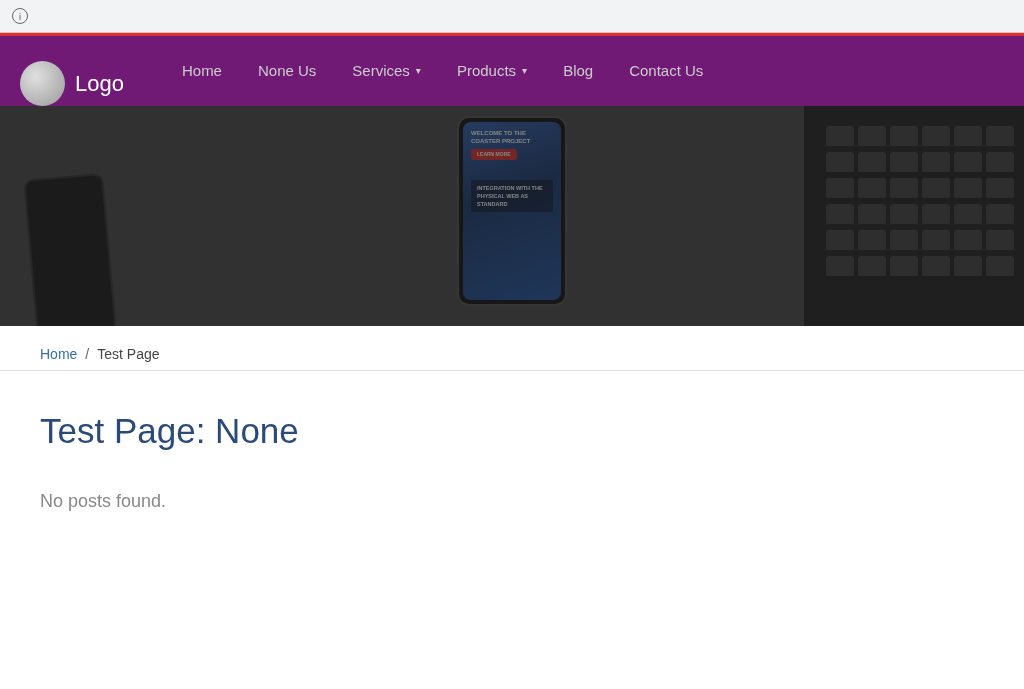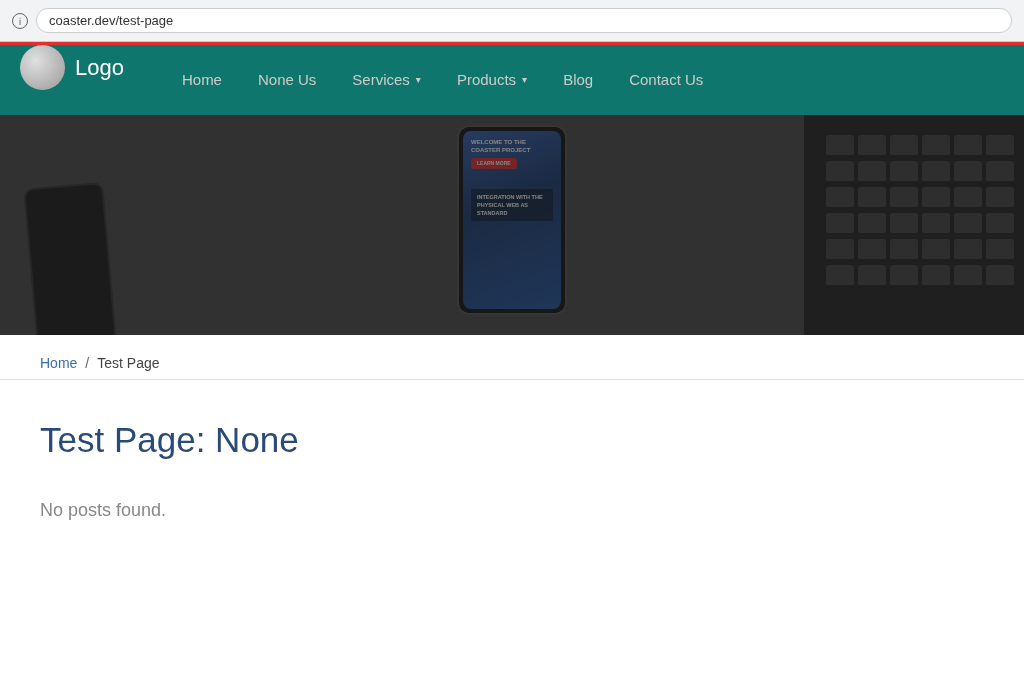--- a/index.html
+++ b/index.html
@@ -37,23 +37,23 @@
     }
 
     
     .nav-red-border {
       height: 3px;
       background: #e03030;
     }
 
     
     .navbar {
-      background: #0f766e;
-      display: flex;
-      align-items: flex-start;
+      background: #701a75;
+      display: flex;
+      align-items: flex-end;
       padding: 0 20px;
       height: 70px;
     }
     .navbar-brand {
       display: flex;
       align-items: center;
       gap: 10px;
       margin-right: 40px;
       text-decoration: none;
     }
@@ -235,21 +235,20 @@
     .no-posts {
       color: #888;
       font-size: 18px;
     }
   </style>
 </head>
 <body>
 
 <div class="browser-chrome">
   <div class="browser-info-icon">ℹ</div>
-  <div class="browser-url-bar">coaster.dev/test-page</div>
 </div>
 
 <div class="nav-red-border"></div>
 
 <nav class="navbar">
   <a class="navbar-brand" href="#">
     <div class="logo-circle"></div>
     <span class="logo-text">Logo</span>
   </a>
   <ul class="navbar-nav">

